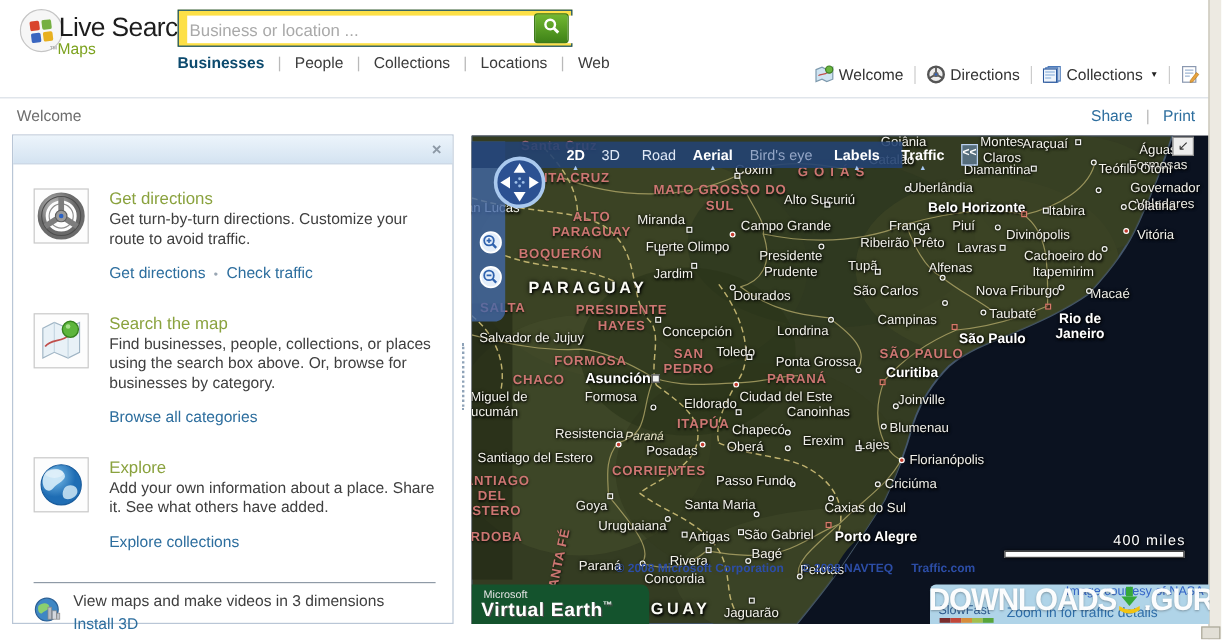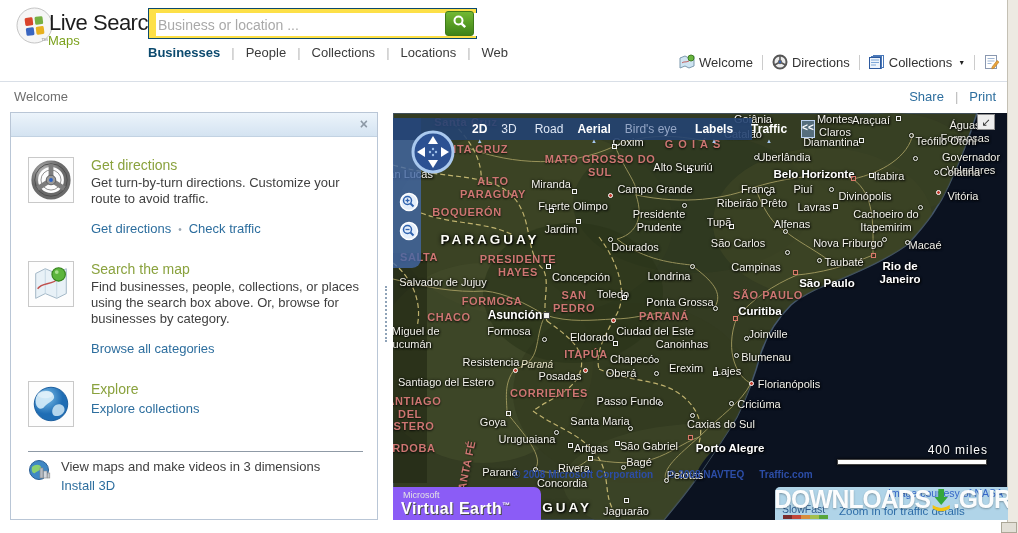--- a/index.html
+++ b/index.html
@@ -37,21 +37,21 @@
   .sections{padding:20px 0 0 17px;}
   .sec{display:flex;gap:17px;margin-bottom:24px;}
   .sec-icon{width:46px;height:46px;border:1px solid #c9c9c9;background:#fdfdfd;flex:none;box-sizing:border-box;}
   .sec-icon svg{display:block;}
   .sec-body{width:278px;}
   .sec-body h3{margin:0 0 2px;font-size:14px;font-weight:normal;color:#8aa23e;}
   .sec-body p{margin:0 0 12px;font-size:13px;line-height:16px;color:#3f3f3f;}
   .plink{font-size:13px;color:#2d6e9e;cursor:pointer;}
   .ldot{color:#99a6b3;margin:0 7px;font-size:10px;}
   .pdiv{border:0;border-top:1px solid #8f9aa6;margin:0 14px 7px 17px;}
-  .pfoot{display:flex;gap:9px;margin:4px 0 0 17px;align-items:flex-start;}
+  .pfoot{display:flex;gap:9px;margin:4px 0 0 17px;align-items:center;}
   .pfoot .txt{font-size:13px;color:#3f3f3f;}
   .pfoot .plink{display:inline-block;margin-top:4px;}
   
   .splitter{position:absolute;left:385px;top:286px;height:56px;width:4px;border-left:2px dotted #8fa3b8;cursor:col-resize;}
   
   .map{position:absolute;left:393px;top:113px;width:615px;height:407px;overflow:hidden;background:#0b1220;cursor:grab;}
   .map svg.terrain{position:absolute;left:0;top:0;z-index:0;}
   .lbl{position:absolute;z-index:2;white-space:pre-line;text-align:center;line-height:1.15;pointer-events:none;}
   .lbl.ci{font-size:11px;color:#f2f1ea;text-shadow:1px 1px 2px #000,0 0 3px #000;}
   .lbl.cb{font-size:11.5px;font-weight:bold;color:#fff;text-shadow:1px 1px 2px #000,0 0 3px #000;}
@@ -78,21 +78,21 @@
   .compass{position:absolute;left:17px;top:16px;z-index:4;cursor:pointer;}
   .zbtn{position:absolute;left:6px;z-index:4;cursor:pointer;}
   #zin{top:79px;} #zout{top:108px;}
   .expand{position:absolute;left:584px;top:1px;width:18px;height:16px;background:#ededed;border:1px solid #8e8e8e;z-index:4;
        color:#333;font-size:11px;line-height:15px;text-align:center;cursor:pointer;box-sizing:border-box;}
   .scale-label{position:absolute;left:470px;top:330px;width:125px;text-align:right;color:#fff;font-size:12px;
        text-shadow:1px 1px 2px #000;z-index:2;letter-spacing:1px;}
   .scale-bar{position:absolute;left:444px;top:346px;width:150px;height:6px;background:#fff;border:1px solid #444;
        box-shadow:0 0 3px #000;z-index:2;box-sizing:border-box;}
   .credits{position:absolute;left:120px;top:356px;display:flex;gap:15px;font-size:10px;color:#2c4da6;z-index:2;font-weight:bold;}
-  .velogo{position:absolute;left:0;top:374px;width:148px;height:33px;background:#8b5cf6;border-radius:0 7px 0 0;z-index:4;color:#fff;}
+  .velogo{position:absolute;left:0;top:374px;width:148px;height:33px;background:#14532d;border-radius:0 7px 0 0;z-index:4;color:#fff;}
   .velogo .ms{position:absolute;left:10px;top:3px;font-size:9px;color:#e4e4e4;}
   .velogo .ve{position:absolute;left:8px;top:13px;font-size:16px;font-weight:bold;letter-spacing:.5px;text-shadow:1px 1px 0 #4a4a4a;}
   .velogo .tm2{font-size:8px;vertical-align:6px;}
   .legend{position:absolute;left:382px;top:374px;width:233px;height:33px;background:#b0d4e8;z-index:4;border-radius:5px 0 0 0;}
   .nasa{position:absolute;right:5px;top:0;font-size:10.5px;color:#3566c8;}
   .lg-slowfast{position:absolute;left:7px;top:16px;font-size:10.5px;color:#2d5a8c;display:flex;}
   .lg-grad{position:absolute;left:8px;top:28px;display:flex;}
   .lgc{width:9px;height:4px;display:inline-block;}
   .lg-zoom{position:absolute;left:64px;top:18px;font-size:11.5px;color:#2e6da8;}
   .wm{position:absolute;left:381px;top:371px;z-index:5;display:flex;align-items:center;color:rgba(255,255,255,.97);
@@ -250,20 +250,21 @@
                 </radialGradient>
               </defs>
               <circle cx="23" cy="23" r="17.5" fill="url(#gb1)" stroke="#1a5c9c"></circle>
               <path d="M10,12 C16,8 24,9 26,14 C28,19 20,21 16,26 C13,30 8,28 7,22 C6.5,18 7.5,14 10,12 Z" fill="#d6ecf8" opacity=".9"></path>
               <path d="M28,24 C33,22 38,25 37,30 C36,34 30,37 26,35 C23,33 24,26 28,24 Z" fill="#cfe8f6" opacity=".85"></path>
               <ellipse cx="17" cy="13" rx="8" ry="4" fill="#fff" opacity=".35"></ellipse>
             </svg>
           </span>
           <div class="sec-body">
             <h3>Explore</h3>
+            <p>Add your own information about a place. Share it. See what others have added.</p>
             <div><span class="plink">Explore collections</span></div>
           </div>
         </div>
       </div>
     <hr class="pdiv">
     <div class="pfoot">
       <span id="footicon"><svg width="24" height="24" viewBox="0 0 24 24">
             <circle cx="11" cy="11" r="9.5" fill="#3f87c4" stroke="#2b5f94"></circle>
             <path d="M4,8 C7,5 12,5 13,8 C14,11 9,12 7,14 C5,15 3,12 4,8 Z" fill="#8fd46a" opacity=".95"></path>
             <rect x="12" y="9" width="3" height="10" fill="#b8bcc4" stroke="#888" stroke-width=".6"></rect>

